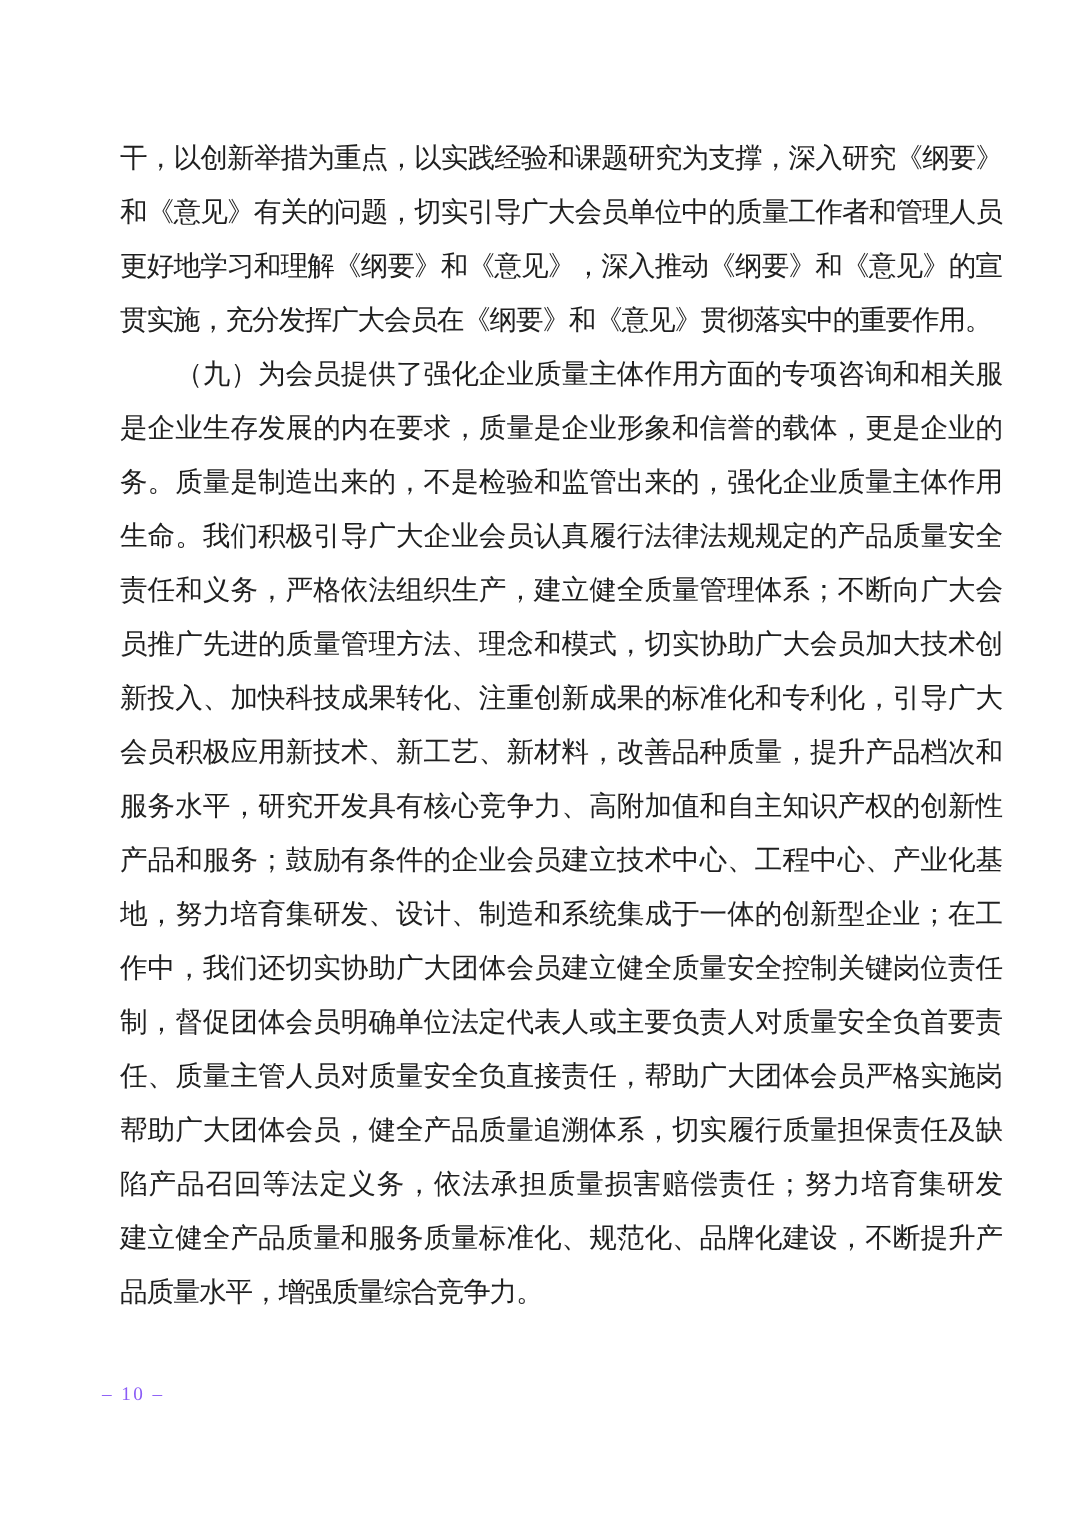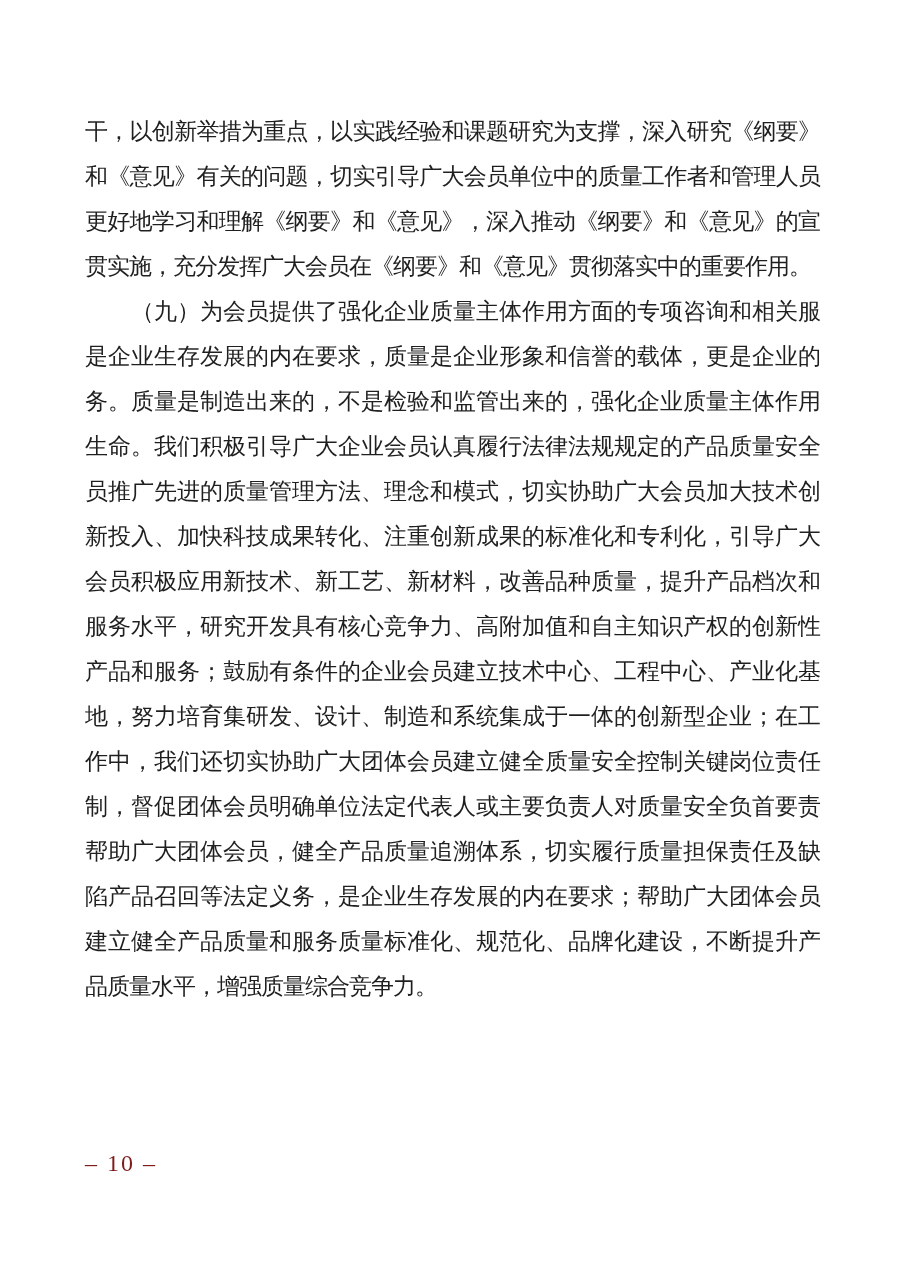--- a/index.html
+++ b/index.html
@@ -11,21 +11,21 @@
     position: relative;
     width: 900px;
     height: 1273px;
     background: #ffffff;
     overflow: hidden;
     font-family: "Liberation Serif", serif;
     color: #1f1f1f;
   }
   .doc-body {
     position: absolute;
-    left: 85px;
+    left: 100px;
     top: 109px;
     width: 735px;
   }
   .line {
     height: 45px;
     line-height: 45px;
     font-size: 23px;
     letter-spacing: -1px;
     white-space: nowrap;
     text-align: justify;
@@ -43,47 +43,49 @@
   .run {
     font-weight: normal;
   }
   .bold-run {
     font-weight: 400;
   }
   .page-footer {
     position: absolute;
     left: 85px;
     top: 1148px;
-    font-size: 24px;
+    font-size: 16px;
     line-height: 30px;
     letter-spacing: 2px;
-    color: #7f1d1d;
+    color: #8b5cf6;
     font-family: "Liberation Serif", serif;
   }
 </style>
 </head>
 <body>
 
 <div class="page">
   <div class="doc-body">
       <div class="line"><span class="run">干，以创新举措为重点，以实践经验和课题研究为支撑，深入研究《纲要》</span></div>
       <div class="line"><span class="run">和《意见》有关的问题，切实引导广大会员单位中的质量工作者和管理人员</span></div>
       <div class="line"><span class="run">更好地学习和理解《纲要》和《意见》，深入推动《纲要》和《意见》的宣</span></div>
       <div class="line para-end"><span class="run">贯实施，充分发挥广大会员在《纲要》和《意见》贯彻落实中的重要作用。</span></div>
       <div class="line indent"><span class="bold-run">（九）为会员提供了强化企业质量主体作用方面的专项咨询和相关服</span></div>
       <div class="line"><span class="run">是企业生存发展的内在要求，质量是企业形象和信誉的载体，更是企业的</span></div>
       <div class="line"><span class="bold-run">务。</span><span class="run">质量是制造出来的，不是检验和监管出来的，强化企业质量主体作用</span></div>
       <div class="line"><span class="run">生命。我们积极引导广大企业会员认真履行法律法规规定的产品质量安全</span></div>
+      <div class="line"><span class="run">责任和义务，严格依法组织生产，建立健全质量管理体系；不断向广大会</span></div>
       <div class="line"><span class="run">员推广先进的质量管理方法、理念和模式，切实协助广大会员加大技术创</span></div>
       <div class="line"><span class="run">新投入、加快科技成果转化、注重创新成果的标准化和专利化，引导广大</span></div>
       <div class="line"><span class="run">会员积极应用新技术、新工艺、新材料，改善品种质量，提升产品档次和</span></div>
       <div class="line"><span class="run">服务水平，研究开发具有核心竞争力、高附加值和自主知识产权的创新性</span></div>
       <div class="line"><span class="run">产品和服务；鼓励有条件的企业会员建立技术中心、工程中心、产业化基</span></div>
       <div class="line"><span class="run">地，努力培育集研发、设计、制造和系统集成于一体的创新型企业；在工</span></div>
       <div class="line"><span class="run">作中，我们还切实协助广大团体会员建立健全质量安全控制关键岗位责任</span></div>
       <div class="line"><span class="run">制，督促团体会员明确单位法定代表人或主要负责人对质量安全负首要责</span></div>
+      <div class="line"><span class="run">任、质量主管人员对质量安全负直接责任，帮助广大团体会员严格实施岗</span></div>
       <div class="line"><span class="run">帮助广大团体会员，健全产品质量追溯体系，切实履行质量担保责任及缺</span></div>
-      <div class="line"><span class="run">陷产品召回等法定义务，是企业生存发展的内在要求；帮助广大团体会员</span></div>
+      <div class="line"><span class="run">陷产品召回等法定义务，依法承担质量损害赔偿责任；努力培育集研发</span></div>
       <div class="line"><span class="run">建立健全产品质量和服务质量标准化、规范化、品牌化建设，不断提升产</span></div>
       <div class="line para-end"><span class="run">品质量水平，增强质量综合竞争力。</span></div>
     </div>
   <div class="page-footer">– 10 –</div>
 </div>
 
 </body></html>

